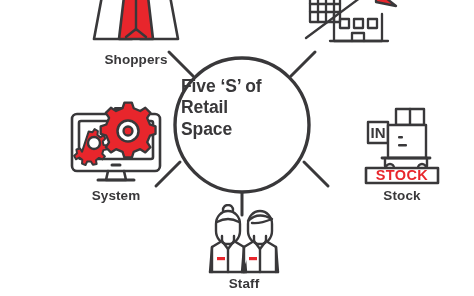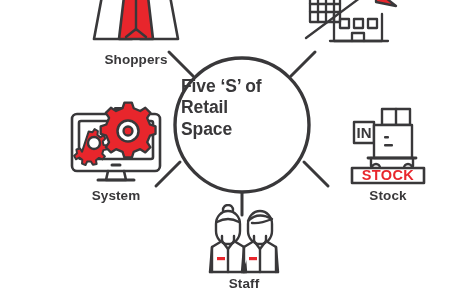--- a/index.html
+++ b/index.html
@@ -34,21 +34,21 @@
     color: #39383a;
     letter-spacing: 0.1px;
     margin-top: 3px;
     white-space: nowrap;
     line-height: 1.1;
   }
   
   #node-shoppers { left: 78px;  top: -8px;  width: 116px; }
   #node-space    { left: 296px; top: -8px;  width: 108px; }
   #node-system   { left: 58px;  top: 100px; width: 116px; text-align: right; }
-  #node-stock    { left: 338px; top: 104px; width: 100px; align-items: center; }
+  #node-stock    { left: 352px; top: 104px; width: 100px; align-items: center; }
   #node-staff    { left: 198px; top: 204px; width: 92px; align-items: center; }
 
   #hub {
     position: absolute;
     left: 0;
     top: 0;
     width: 474px;
     height: 296px;
     pointer-events: none;
   }

